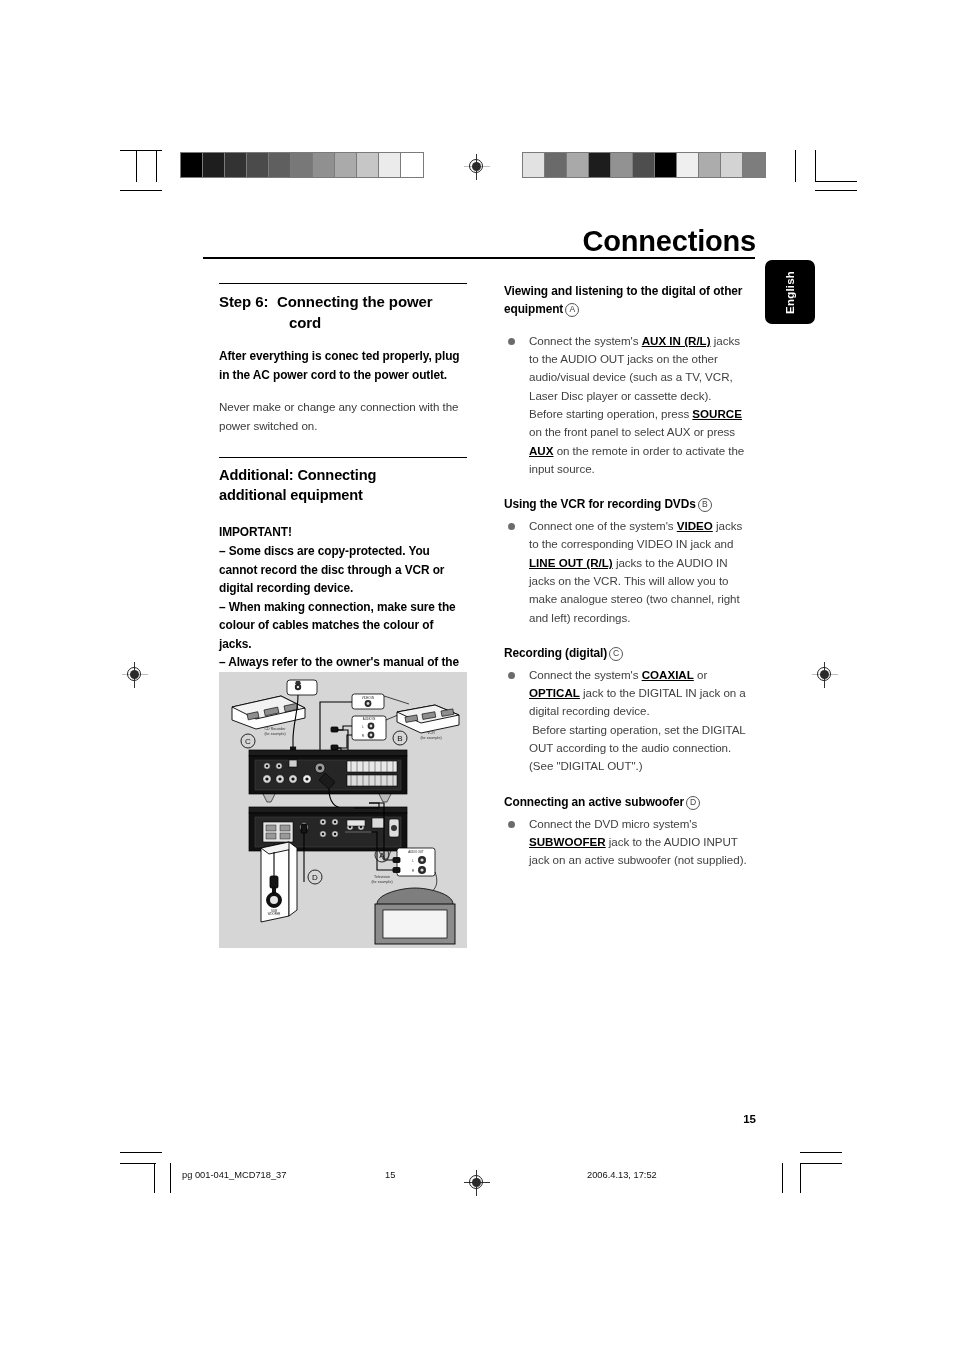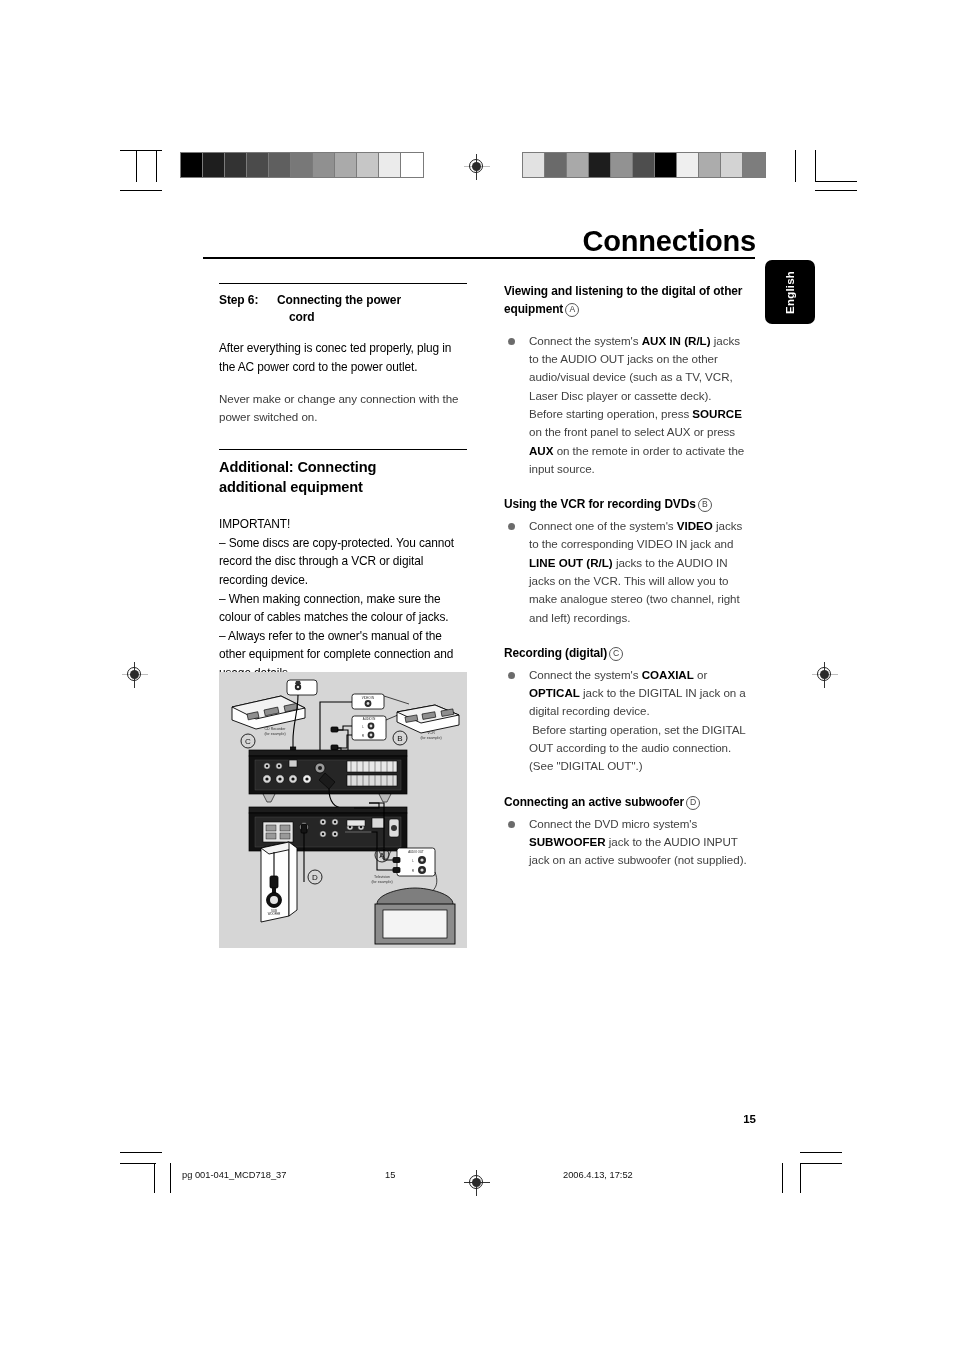--- a/index.html
+++ b/index.html
@@ -106,21 +106,21 @@
   .col-right { left: 504px; }
 
   .sec-rule {
     height: 1.4px;
     background: #000;
     margin-bottom: 8px;
   }
 
   h2.step {
     margin: 0;
-    font-size: 12px;
+    font-size: 15px;
     font-weight: bold;
     line-height: 1.36;
     letter-spacing: -0.1px;
   }
   h2.step .lbl { display: inline-block; width: 58px; }
   h2.step .cont { display: block; margin-left: 70px; }
 
   h2.addl {
     margin: 0;
     font-size: 14.6px;
@@ -132,21 +132,21 @@
   p.body {
     margin: 0;
     font-size: 11.6px;
     line-height: 1.58;
     color: #3a3a3a;
     letter-spacing: -0.05px;
   }
   p.bold {
     margin: 0;
     font-size: 11.9px;
-    font-weight: normal;
+    font-weight: bold;
     line-height: 1.56;
     color: #000;
     letter-spacing: -0.1px;
   }
   .sp-10 { height: 10px; }
   .sp-14 { height: 14px; }
   .sp-18 { height: 18px; }
   .sp-22 { height: 22px; }
 
   h3.sub {
@@ -177,21 +177,21 @@
     margin-top: 3px;
   }
   .bullet-dot {
     position: absolute;
     left: 4px; top: 6px;
     width: 7px; height: 7px;
     border-radius: 50%;
     background: #6b6b6b;
   }
   .bullet-row p.body { color: #3f3f3f; }
-  .bullet-row b { color: #000; font-weight: bold; letter-spacing: 0; }
+  .bullet-row b { color: #000; font-weight: bold; letter-spacing: 0; text-decoration: underline; }
 
   
   .figure {
     position: absolute;
     left: 219px;
     top: 672px;
     width: 248px;
     height: 276px;
     background: #d6d6d6;
   }
@@ -591,15 +591,15 @@
   <div class="crop-line" style="left:154px;top:1163px;width:1.4px;height:30px;"></div>
   <div class="crop-line" style="left:170px;top:1163px;width:1.4px;height:30px;"></div>
 
   <div class="crop-line" style="left:782px;top:1163px;width:1.4px;height:30px;"></div>
   <div class="crop-line" style="left:800px;top:1163px;width:1.4px;height:30px;"></div>
   <div class="crop-line" style="left:800px;top:1152px;width:42px;height:1.4px;"></div>
   <div class="crop-line" style="left:800px;top:1163px;width:42px;height:1.4px;"></div>
 
   <div class="footer-text" style="left:182px;top:1170px;">pg 001-041_MCD718_37</div>
   <div class="footer-text" style="left:385px;top:1170px;">15</div>
-  <div class="footer-text" style="left:563px;top:1170px;">2006.4.13, 17:52</div>
+  <div class="footer-text" style="left:587px;top:1170px;">2006.4.13, 17:52</div>
 
 </div>
 
 </body></html>

